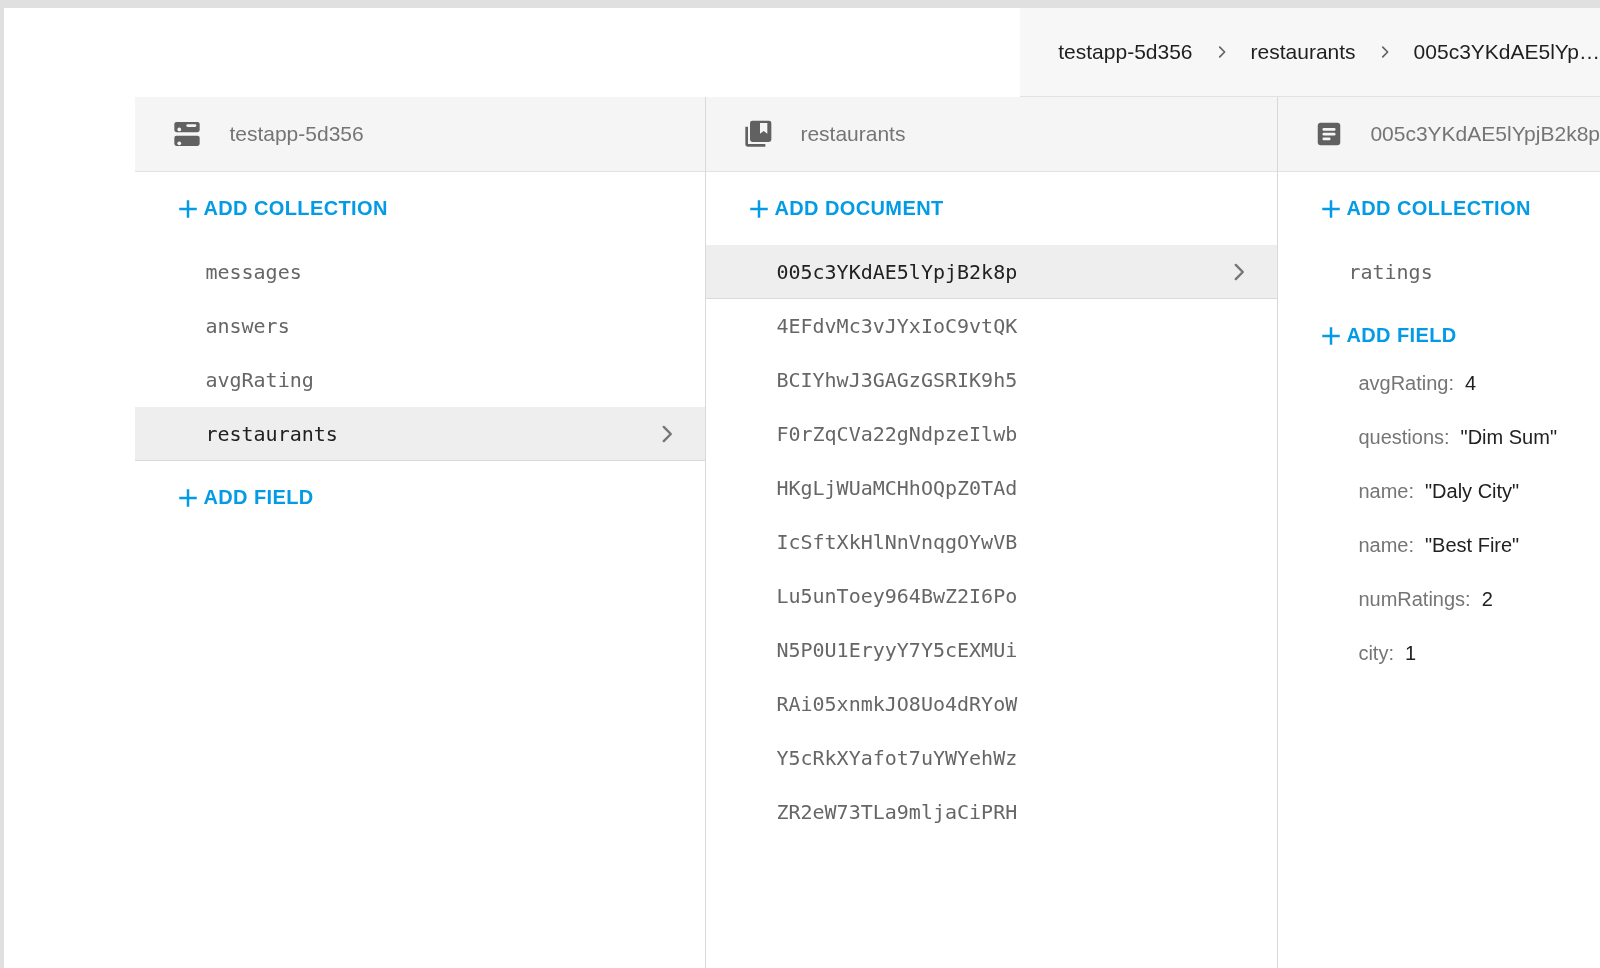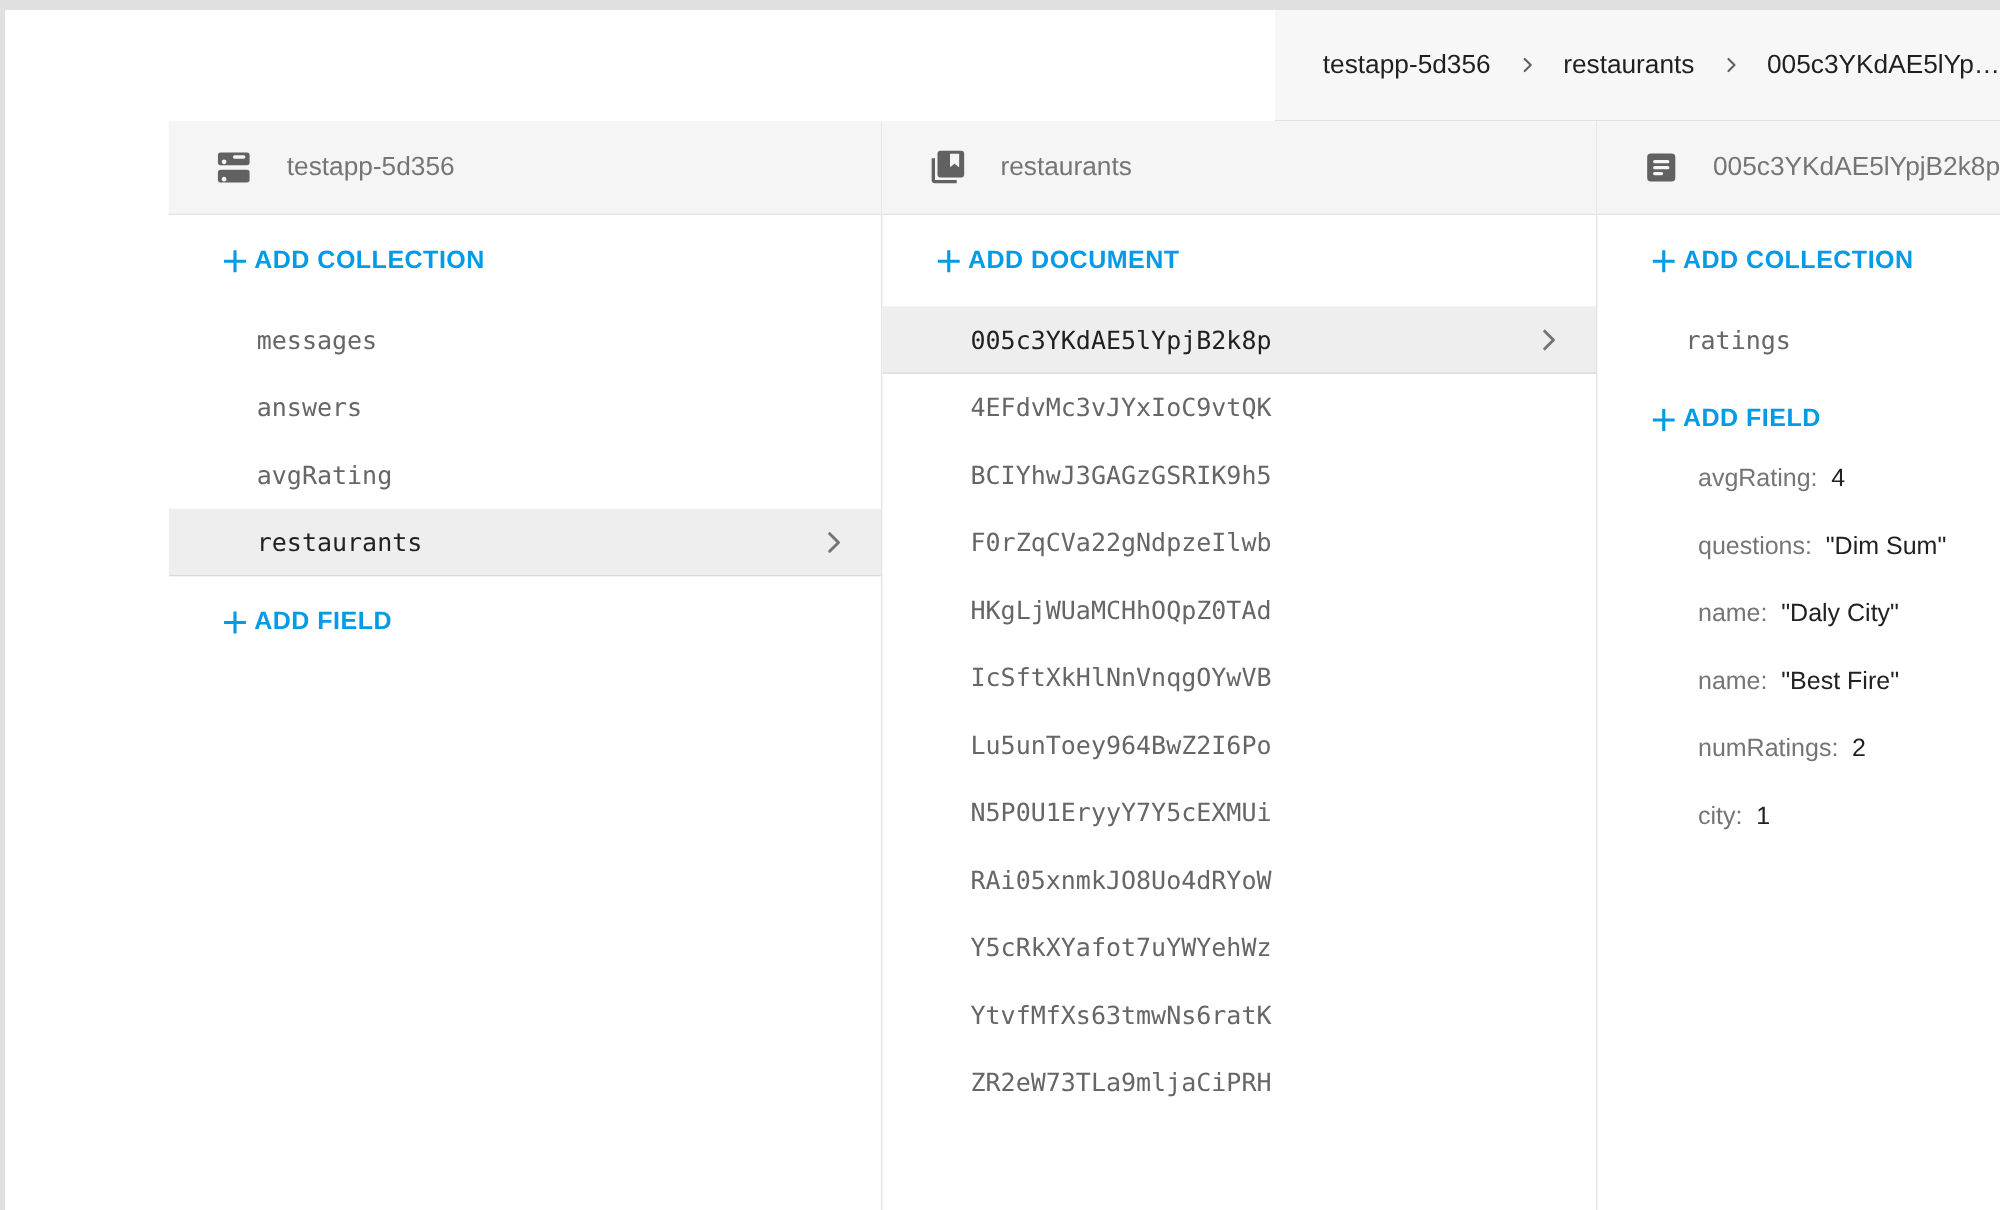--- a/index.html
+++ b/index.html
@@ -208,24 +208,20 @@
             </div>
             <div class="row">
               <span>RAi05xnmkJO8Uo4dRYoW</span>
 
             </div>
             <div class="row">
               <span>Y5cRkXYafot7uYWYehWz</span>
 
             </div>
             <div class="row">
-              <span>YtvfMfXs63tmwNs6ratK</span>
-
-            </div>
-            <div class="row">
               <span>ZR2eW73TLa9mljaCiPRH</span>
 
             </div>
           </div>
       </div>
     </div>
 
     <div class="panel panel-doc">
       <div class="panel-header">
         <span class="icon">

